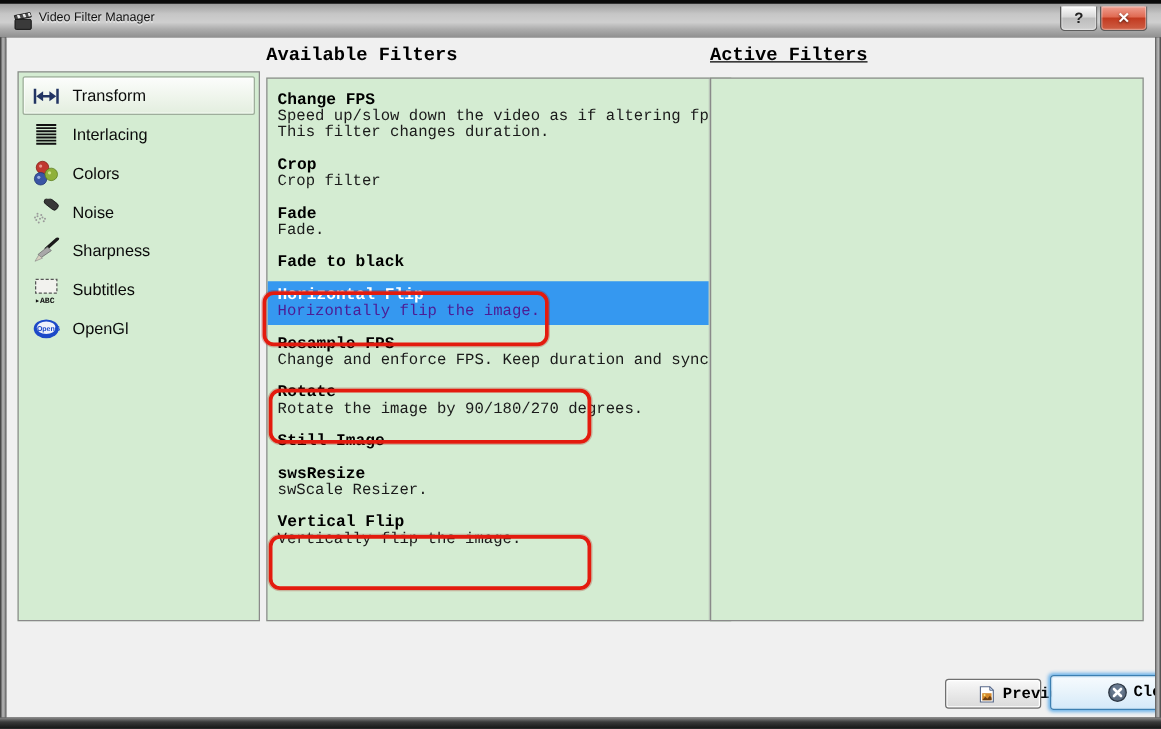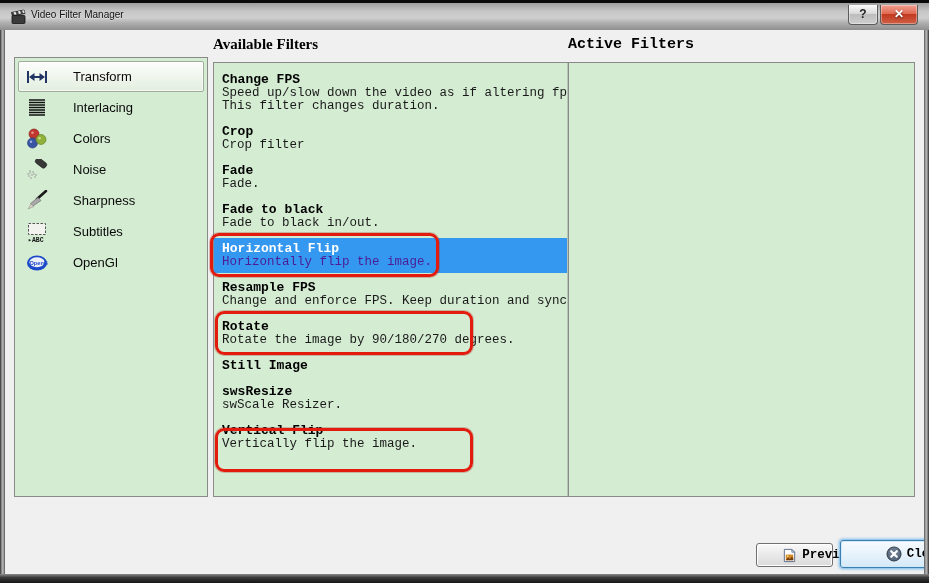--- a/index.html
+++ b/index.html
@@ -36,38 +36,38 @@
   .frame-bottom{position:absolute;left:0;right:0;bottom:0;height:9px;
     background:linear-gradient(180deg,#8a8a8a,#3a3a3a 40%,#141414);}
   
   .client{position:absolute;top:30px;left:5px;right:5px;bottom:9px;background:#f0f0f0;}
 
   .panel{
     position:absolute;background:#d4ecd2;border:1px solid #8a8a8a;box-sizing:border-box;
   }
   .sidebar{left:9px;top:27px;width:194px;height:440px;padding:3px 3px;}
   .side-item{
-    position:relative;height:31px;display:flex;align-items:center;gap:24px;
+    position:relative;height:31px;display:flex;align-items:center;gap:9px;
     padding:0 6px;box-sizing:border-box;border:1px solid transparent;border-radius:2px;
     font-size:13px;color:#0a0a0a;cursor:default;
   }
   .side-item.selected{
     background:linear-gradient(180deg,#fcfdfc,#edf4ea 60%,#e3eedf);
     border:1px solid #9fae9c;
     box-shadow:inset 0 0 0 1px rgba(255,255,255,.6);
   }
   .side-icon{width:24px;height:24px;flex:0 0 24px;display:flex;align-items:center;justify-content:center;}
   .side-icon svg{display:block;}
 
   .section-header{
     position:absolute;top:6px;font-family:"Liberation Mono",monospace;
     font-weight:bold;font-size:15px;color:#000;white-space:nowrap;letter-spacing:0;
   }
-  .hdr-available{left:208px;font-family:Liberation Serif, serif;}
-  .hdr-active{left:563px;}
+  .hdr-available{left:208px;}
+  .hdr-active{left:563px;text-decoration:underline;}
 
   .filters-panel{left:208px;top:32px;width:372px;height:435px;overflow:hidden;}
   .filters-list{position:absolute;left:0;top:0;right:17px;bottom:0;padding:6px 0 0 0;}
   .filter-item{padding:3px 8px 4px 8px;margin-bottom:4px;cursor:default;}
   .filter-name{
     font-family:"Liberation Mono",monospace;font-weight:bold;font-size:13px;
     line-height:15px;color:#000;white-space:pre;
   }
   .filter-desc{
     font-family:"Liberation Mono",monospace;font-size:12.5px;line-height:13px;
@@ -259,21 +259,20 @@
           <div class="filter-item">
             <div class="filter-name">Crop</div>
             <div class="filter-desc">Crop filter</div>
           </div>
           <div class="filter-item">
             <div class="filter-name">Fade</div>
             <div class="filter-desc">Fade.</div>
           </div>
           <div class="filter-item">
             <div class="filter-name">Fade to black</div>
-            <div class="filter-desc">Fade to black in/out.</div>
           </div>
           <div class="filter-item selected">
             <div class="filter-name">Horizontal Flip</div>
             <div class="filter-desc">Horizontally flip the image.</div>
           </div>
           <div class="filter-item">
             <div class="filter-name">Resample FPS</div>
             <div class="filter-desc">Change and enforce FPS. Keep duration and sync.</div>
           </div>
           <div class="filter-item">

